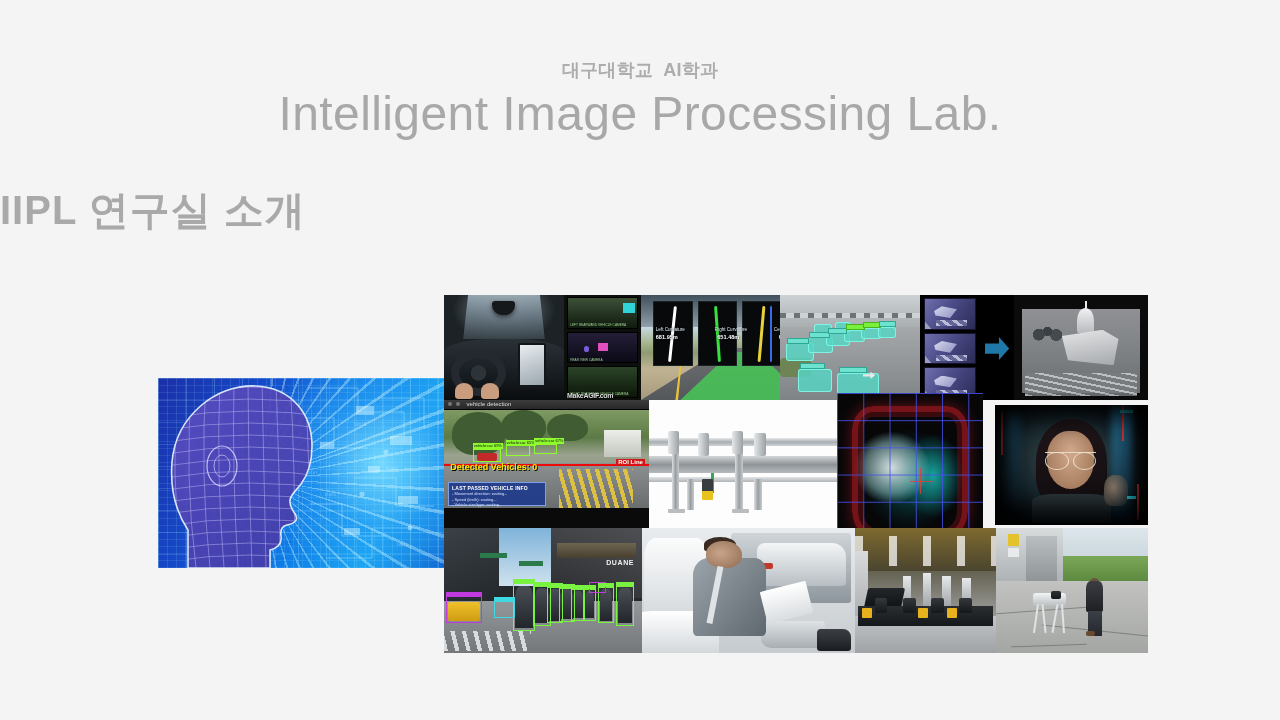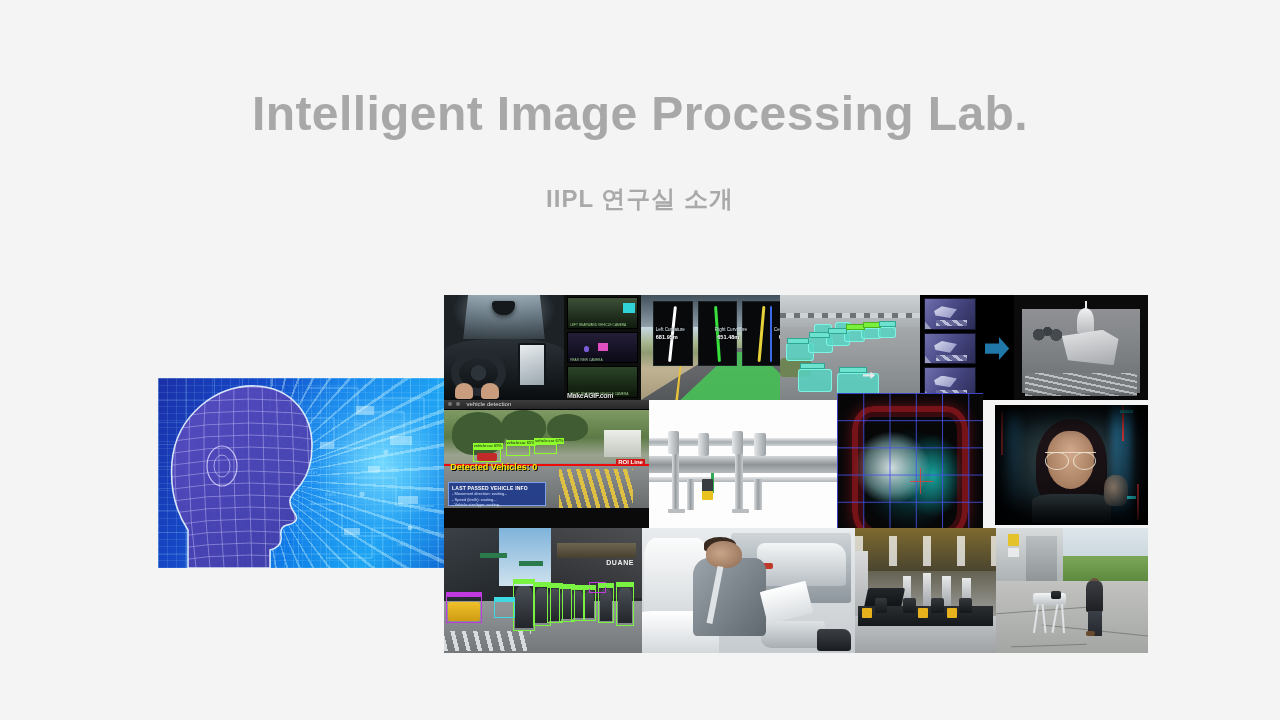--- a/index.html
+++ b/index.html
@@ -13,26 +13,26 @@
   .slide { position: relative; width: 1280px; height: 720px; background: #f4f4f4; }
 
   
   .dept {
     position: absolute; left: 0; top: 58px; width: 1280px;
     text-align: center; font-size: 18px; font-weight: 700;
     color: #adadad; letter-spacing: .2px; white-space: pre;
   }
   .labtitle {
     position: absolute; left: 0; top: 86px; width: 1280px;
-    text-align: center; font-size: 48px; font-weight: 700;
+    text-align: center; font-size: 48px; font-weight: 400;
     color: #a8a8a8; letter-spacing: .4px;
   }
   .subtitle {
     position: absolute; left: 0; top: 183px; width: 1280px;
-    text-align: center; font-size: 24px; font-weight: 700;
+    font-size: 40px; font-weight: 700;
     color: #a9a9a9; letter-spacing: 1px;
   }
 
   
   .brain {
     position: absolute; left: 158px; top: 378px; width: 286px; height: 190px;
     overflow: hidden;
     background:
       radial-gradient(ellipse 60% 90% at 78% 45%, rgba(120,220,255,.95) 0%, rgba(40,160,245,.65) 38%, rgba(20,90,210,0) 72%),
       linear-gradient(115deg, #1b2fa8 0%, #1549c8 28%, #0f7ae6 55%, #18a6f2 78%, #0e63d0 100%);
@@ -361,20 +361,21 @@
   .spot .person .l { position:absolute; left:18%; bottom:0; width:64%; height:42%;
     background: linear-gradient(#3b4048,#24272c); }
   .spot .person .s { position:absolute; left:10%; bottom:0; width:40%; height:8%;
     background:#6a4a2e; border-radius:2px; }
 </style>
 </head>
 <body>
 
 <div class="slide">
 
+  <div class="dept">대구대학교  AI학과</div>
   <div class="labtitle">Intelligent Image Processing Lab.</div>
   <div class="subtitle">IIPL 연구실 소개</div>
 
   <div class="brain">
     <div class="circuit"></div>
     <svg class="traces" viewBox="0 0 286 190" preserveAspectRatio="none">
       <g stroke="#bdefff" stroke-width="1" fill="none" opacity=".5">
         <path d="M150 10 H200 V34 H246 V64"></path>
           <path d="M168 180 H214 V150 H262"></path>
         <path d="M132 40 H176 V70 H210"></path>

